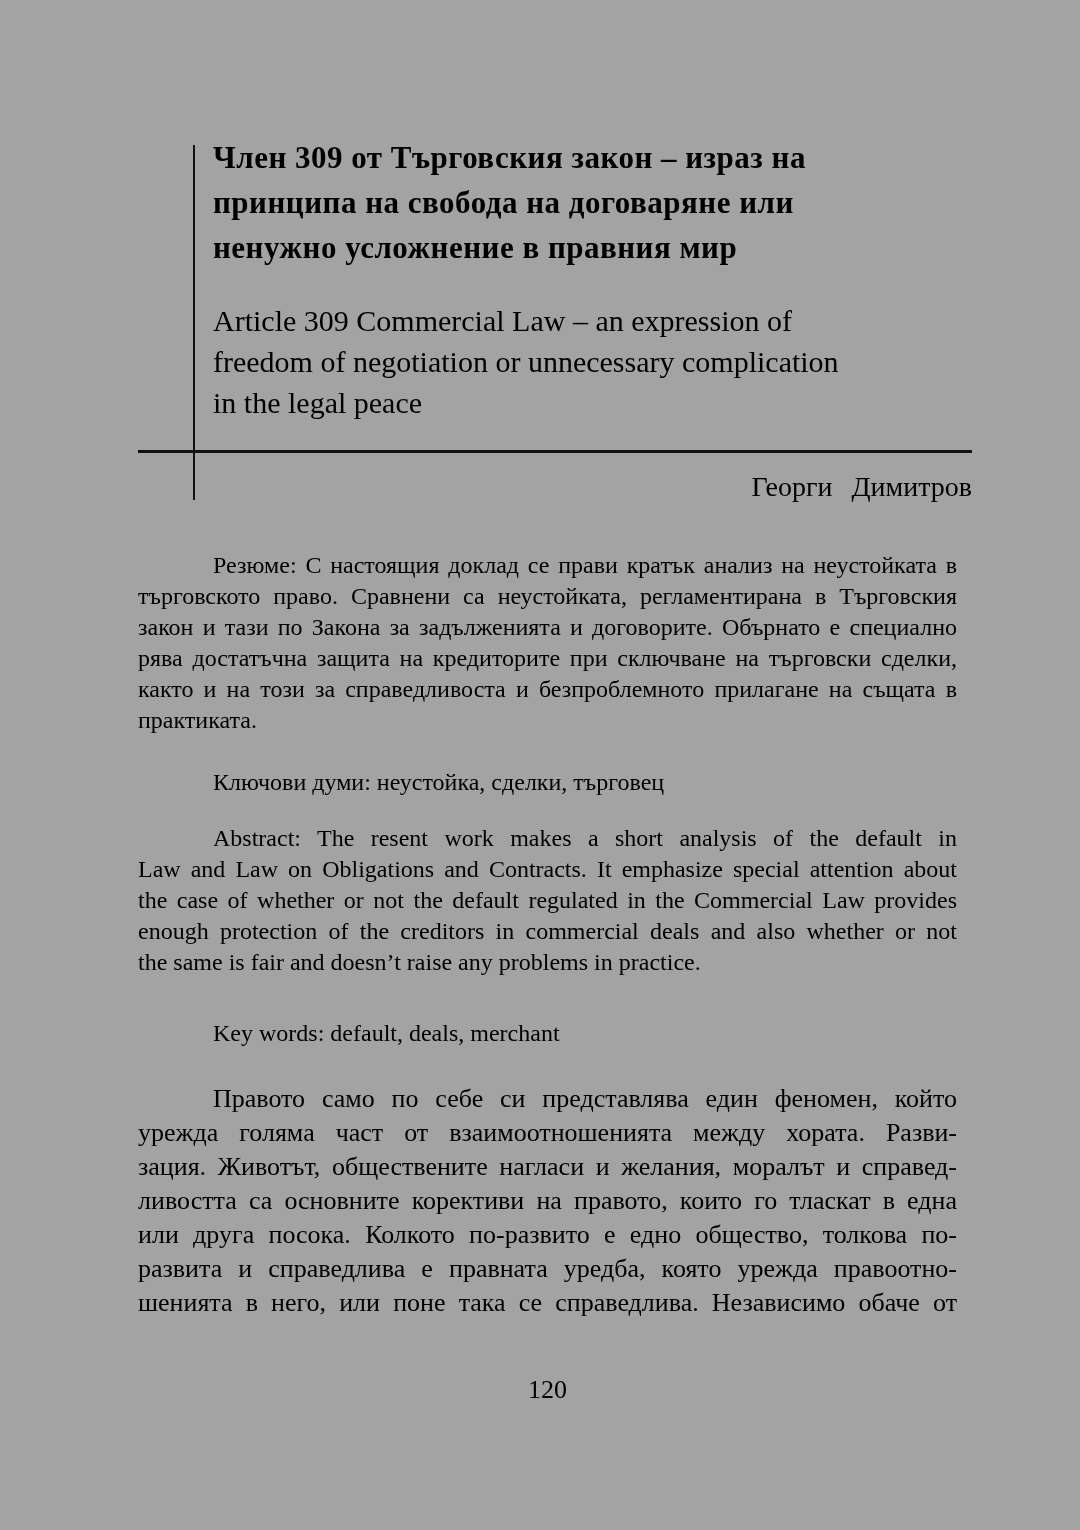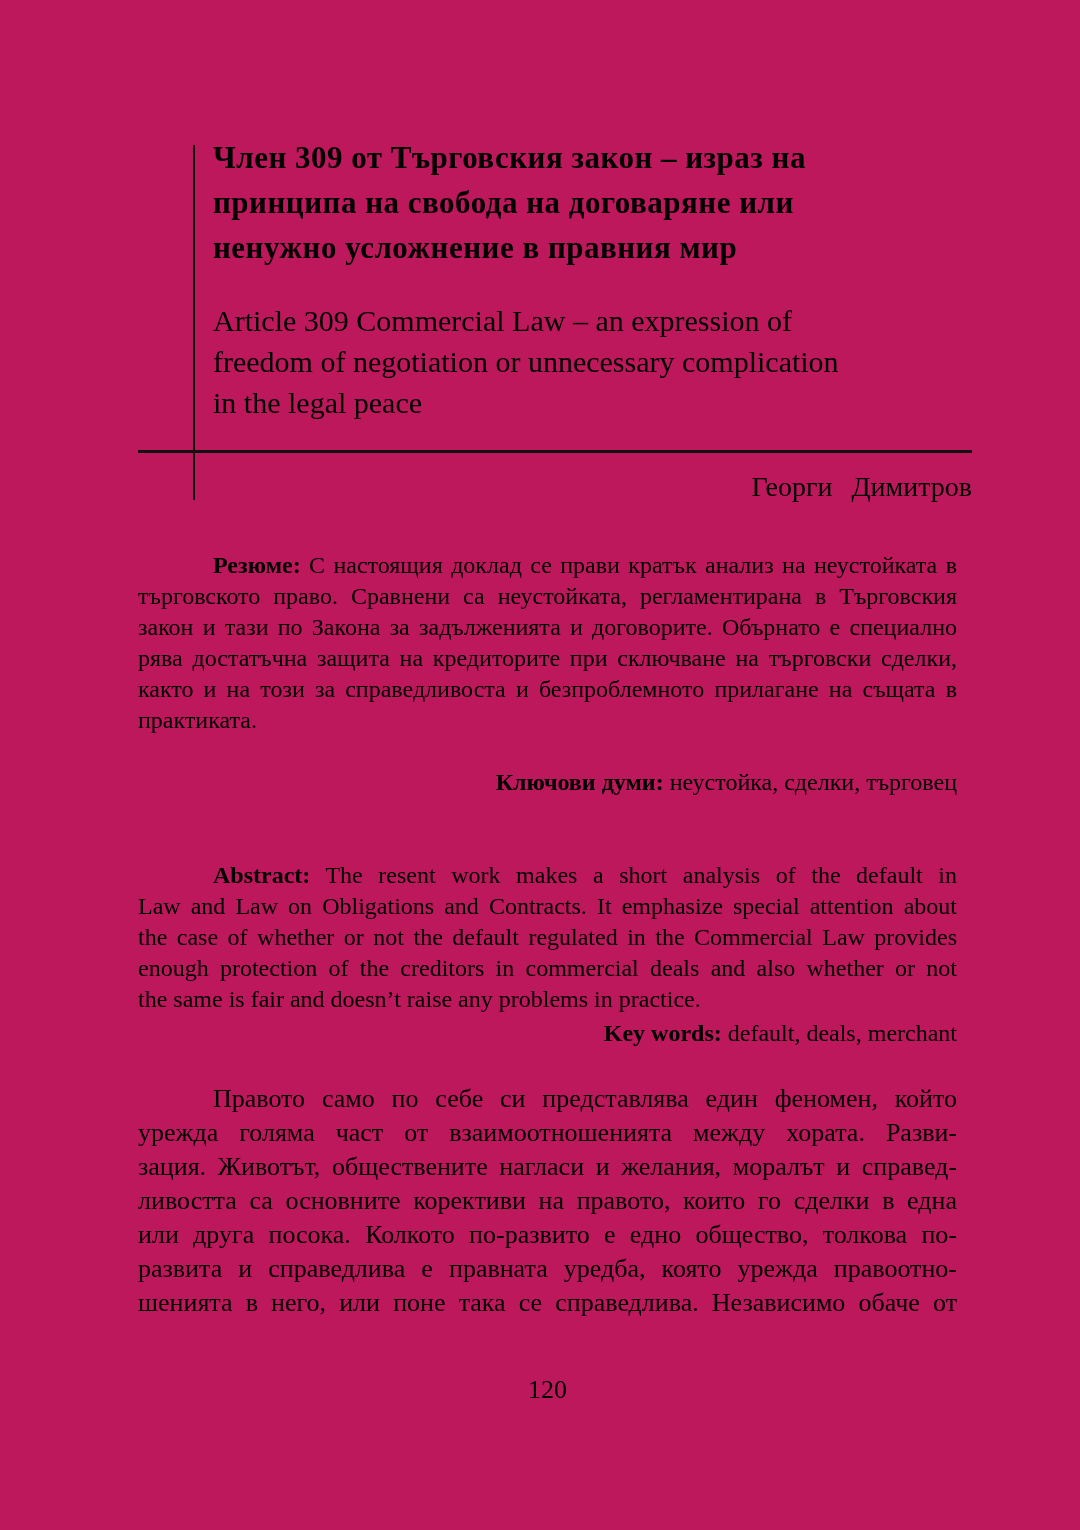--- a/index.html
+++ b/index.html
@@ -4,21 +4,21 @@
 <style>
   html, body {
     margin: 0;
     padding: 0;
     background: #ffffff;
   }
   .page {
     position: relative;
     width: 1080px;
     height: 1530px;
-    background: #be185d;
+    background: #a3a3a3;
     color: #000000;
     font-family: "Liberation Serif", serif;
     overflow: hidden;
   }
   
   .vline {
     position: absolute;
     left: 193px;
     top: 145px;
     width: 2px;
@@ -65,35 +65,35 @@
   }
   .para {
     position: absolute;
     left: 138px;
     width: 819px;
     font-size: 24px;
     line-height: 31px;
   }
   .para-resume   { top: 550px; }
   .para-kw-bg    { top: 767px; }
-  .para-abstract { top: 860px; }
+  .para-abstract { top: 823px; }
   .para-kw-en    { top: 1018px; }
   .para-body {
     top: 1082px;
     font-size: 26px;
     line-height: 34px;
   }
   .line { white-space: nowrap; }
   .jline {
     text-align: justify;
     text-align-last: justify;
   }
   .lline { text-align: left; }
-  .indent { padding-left: 75px; text-align: right; }
-  .lead { font-weight: 700; }
+  .indent { padding-left: 75px; }
+  .lead { font-weight: 400; }
   .pageno {
     position: absolute;
     left: 138px;
     top: 1374px;
     width: 819px;
     text-align: center;
     font-size: 26px;
     line-height: 32px;
   }
 </style>
@@ -153,21 +153,21 @@
     <div class="line lline indent">
       <span class="lead">Key words:</span>
       <span>default, deals, merchant</span>
     </div>
   </div>
 
   <div class="para para-body">
     <div class="line jline indent">Правото само по себе си представлява един феномен, който</div>
     <div class="line jline">урежда голяма част от взаимоотношенията между хората. Разви-</div>
     <div class="line jline">зация. Животът, обществените нагласи и желания, моралът и справед-</div>
-    <div class="line jline">ливостта са основните корективи на правото, които го сделки в една</div>
+    <div class="line jline">ливостта са основните корективи на правото, които го тласкат в една</div>
     <div class="line jline">или друга посока. Колкото по-развито е едно общество, толкова по-</div>
     <div class="line jline">развита и справедлива е правната уредба, която урежда правоотно-</div>
     <div class="line jline">шенията в него, или поне така се справедлива. Независимо обаче от</div>
   </div>
 
   <div class="pageno">120</div>
 
 </div>
 
 </body></html>

